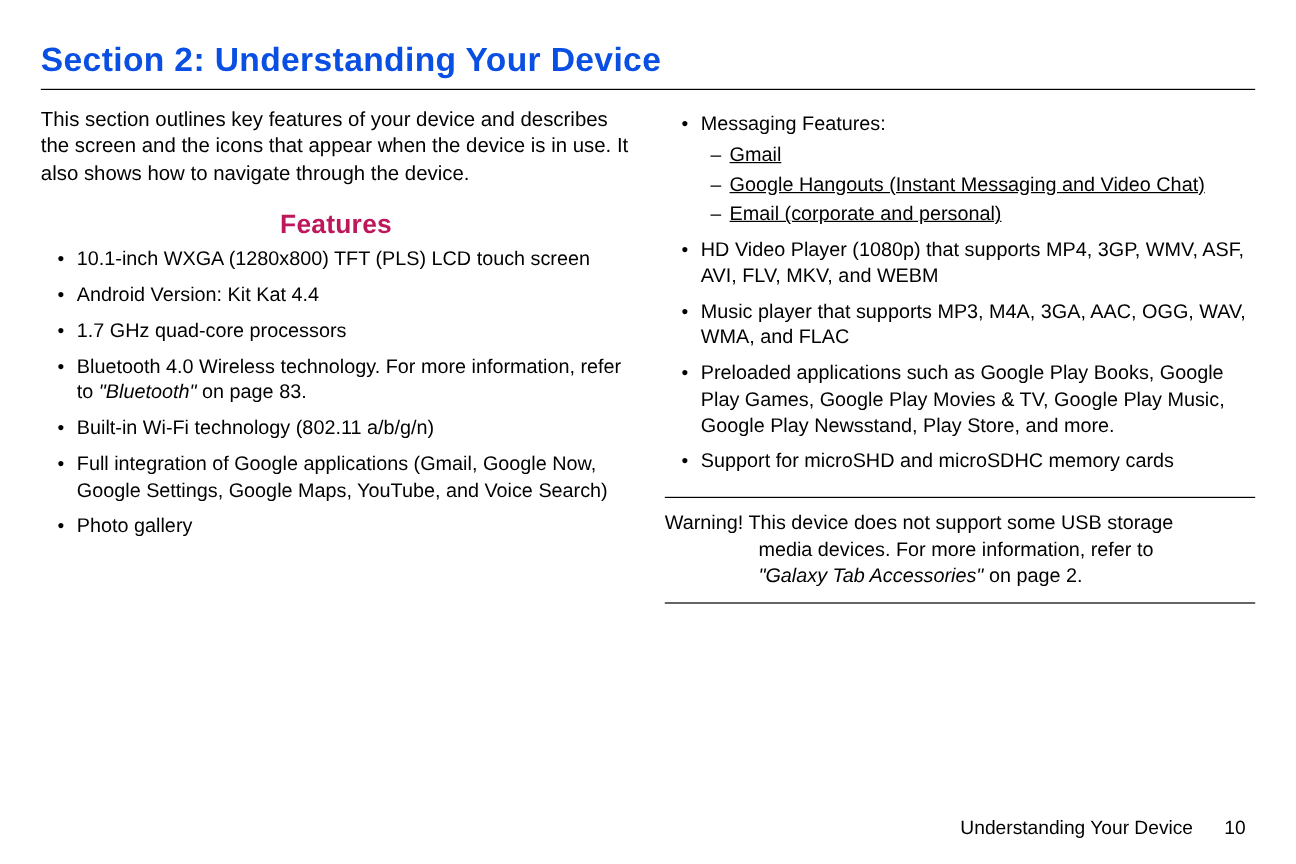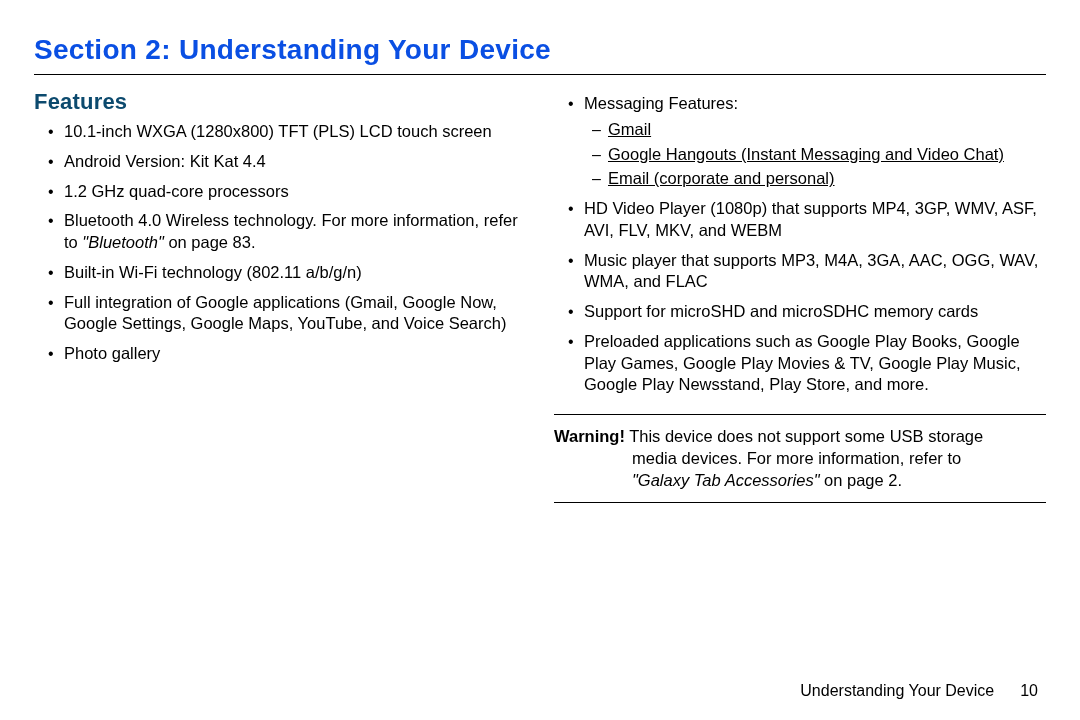--- a/index.html
+++ b/index.html
@@ -43,23 +43,24 @@
   .intro {
     font-size: 17px;
     line-height: 1.32;
     color: #000;
     margin: 0 0 18px 0;
   }
   .subhead {
     font-family: Arial, Helvetica, sans-serif;
     font-weight: 900;
     font-size: 22px;
-    color: #0c4a6e;
+    color: #be185d;
     margin: 0 0 6px 0;
     letter-spacing: 0.2px;
+    text-align: center;
   }
   ul.features {
     list-style: none;
     margin: 4px;
     padding: 0 0 0 8px;
   }
   ul.features > li {
     position: relative;
     padding-left: 18px;
     font-size: 16.5px;
@@ -102,21 +103,21 @@
   }
   .warning-block {
     border-top: 1.5px solid #000;
     border-bottom: 1.5px solid #000;
     padding: 10px 0 10px 0;
     margin-top: 18px;
     font-size: 16.5px;
     line-height: 1.34;
   }
   .warning-block .label {
-    font-weight: 700;
+    font-weight: 400;
     display: inline;
   }
   .warning-indent {
     display: block;
     padding-left: 78px;
   }
   .footer {
     position: absolute;
     bottom: 20px;
     right: 42px;
@@ -129,27 +130,28 @@
 <body>
 
 <div class="page">
 
   <h1 class="section-title">Section 2: Understanding Your Device</h1>
   <hr class="hr-top">
 
   <div class="columns">
 
     <div class="col">
+      <p class="intro">This section outlines key features of your device and describes the screen and the icons that appear when the device is in use. It also shows how to navigate through the device.</p>
 
       <h2 class="subhead">Features</h2>
 
       <ul class="features">
         <li>10.1-inch WXGA (1280x800) TFT (PLS) LCD touch screen</li>
         <li>Android Version: Kit Kat 4.4</li>
-        <li>1.2 GHz quad-core processors</li>
+        <li>1.7 GHz quad-core processors</li>
         <li class="feature-with-ref">
           <span>Bluetooth 4.0 Wireless technology. For more information, refer to </span><span class="italic-ref">"Bluetooth"</span><span> on page 83.</span>
         </li>
         <li>Built-in Wi-Fi technology (802.11 a/b/g/n)</li>
         <li>Full integration of Google applications (Gmail, Google Now, Google Settings, Google Maps, YouTube, and Voice Search)</li>
         <li>Photo gallery</li>
       </ul>
     </div>
 
     <div class="col">
@@ -157,22 +159,22 @@
         <li>
           <span>Messaging Features:</span>
           <ul class="sub">
             <li>Gmail</li>
             <li>Google Hangouts (Instant Messaging and Video Chat)</li>
             <li>Email (corporate and personal)</li>
           </ul>
         </li>
         <li>HD Video Player (1080p) that supports MP4, 3GP, WMV, ASF, AVI, FLV, MKV, and WEBM</li>
         <li>Music player that supports MP3, M4A, 3GA, AAC, OGG, WAV, WMA, and FLAC</li>
+        <li>Preloaded applications such as Google Play Books, Google Play Games, Google Play Movies &amp; TV, Google Play Music, Google Play Newsstand, Play Store, and more.</li>
         <li>Support for microSHD and microSDHC memory cards</li>
-        <li>Preloaded applications such as Google Play Books, Google Play Games, Google Play Movies &amp; TV, Google Play Music, Google Play Newsstand, Play Store, and more.</li>
       </ul>
 
       <div class="warning-block">
         <span class="label">Warning!</span><span> This device does not support some USB storage</span>
         <span class="warning-indent">
           <span>media devices. For more information, refer to </span>
         </span>
         <span class="warning-indent">
           <span class="italic-ref">"Galaxy Tab Accessories"</span><span> on page 2.</span>
         </span>

